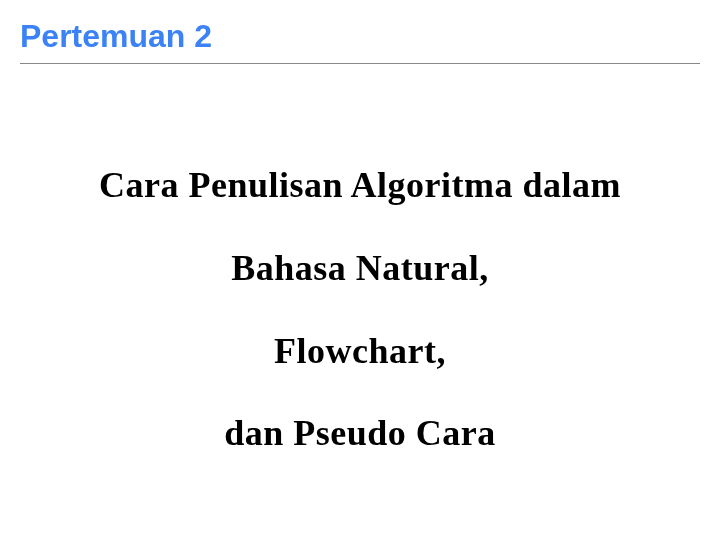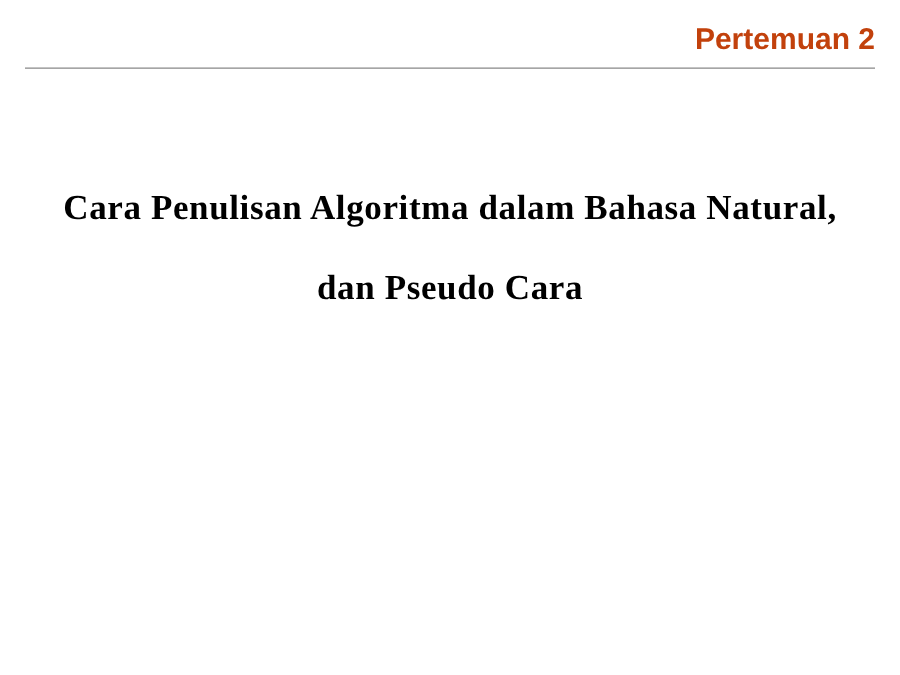--- a/index.html
+++ b/index.html
@@ -14,44 +14,44 @@
       font-family: Arial, sans-serif;
       overflow: hidden;
     }
     .slide {
       width: 100%;
       height: 100%;
       padding: 18px 20px;
     }
     .heading {
       font-family: Arial, Helvetica, sans-serif;
-      font-size: 24px;
+      font-size: 32px;
       font-weight: bold;
-      color: #c2410c;
+      color: #3b82f6;
       padding-bottom: 8px;
       border-bottom: 1px solid #888888;
       letter-spacing: 0px;
-      text-align: right;
     }
     .content {
       margin-top: 80px;
       padding: 0 30px;
       text-align: center;
     }
     .subtitle-line {
       font-family: 'Brush Script MT', 'Lucida Handwriting', cursive;
-      font-size: 28px;
+      font-size: 36px;
       font-weight: 600;
       color: #000000;
       line-height: 2.3;
       letter-spacing: 0.5px;
     }
   </style>
 </head>
 <body>
 
 <div class="slide">
   <div class="heading">Pertemuan 2</div>
   <div class="content">
     <div class="subtitle-line">Cara Penulisan Algoritma dalam Bahasa Natural,</div>
+    <div class="subtitle-line">Flowchart,</div>
     <div class="subtitle-line">dan Pseudo Cara</div>
   </div>
 </div>
 
 </body></html>

